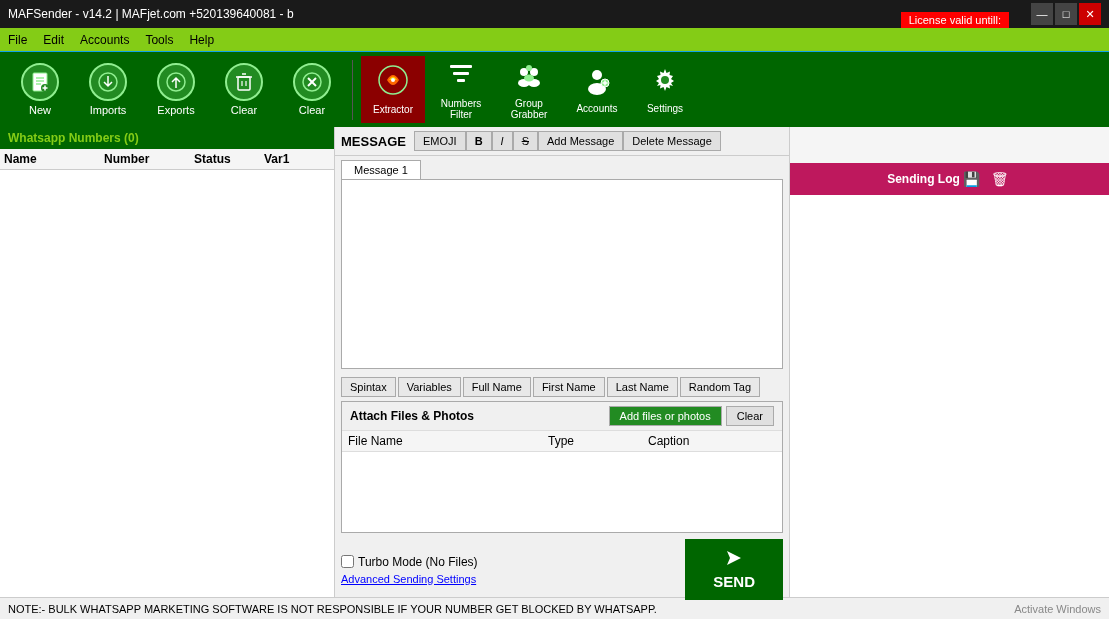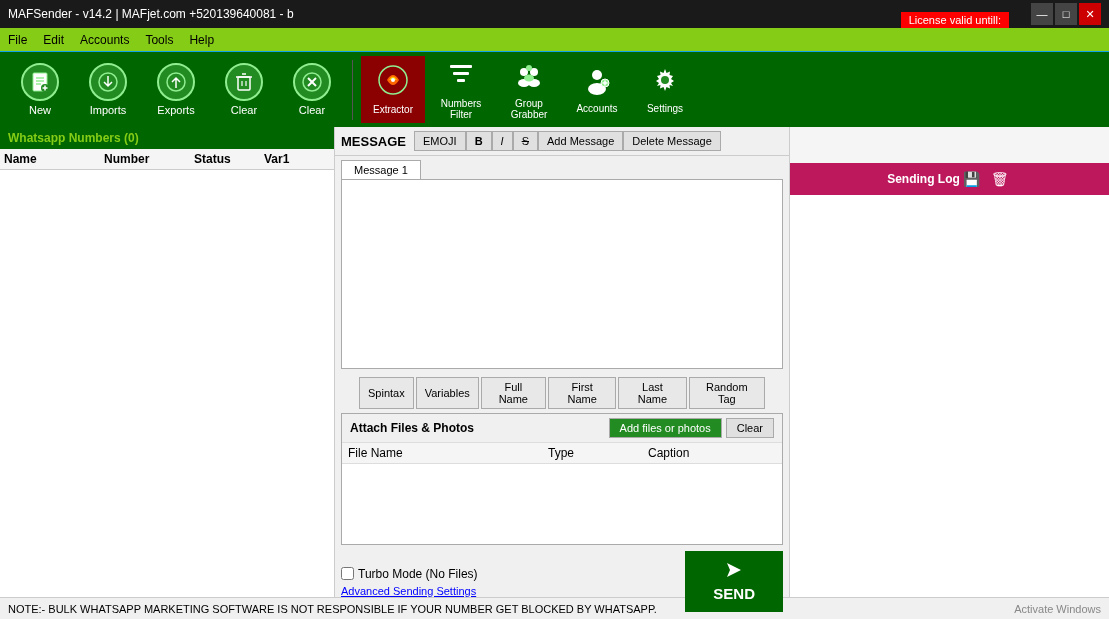--- a/index.html
+++ b/index.html
@@ -191,21 +191,21 @@
       border: none;
       resize: none;
       padding: 4px;
       font-size: 12px;
       outline: none;
     }
 
     .variables-bar {
       display: flex;
       gap: 2px;
-      padding: 4px 24px;
+      padding: 4px 6px;
       background: #f0f0f0;
     }
     .var-btn {
       padding: 3px 8px;
       background: #e8e8e8;
       border: 1px solid #aaa;
       cursor: pointer;
       font-size: 11px;
     }
 

